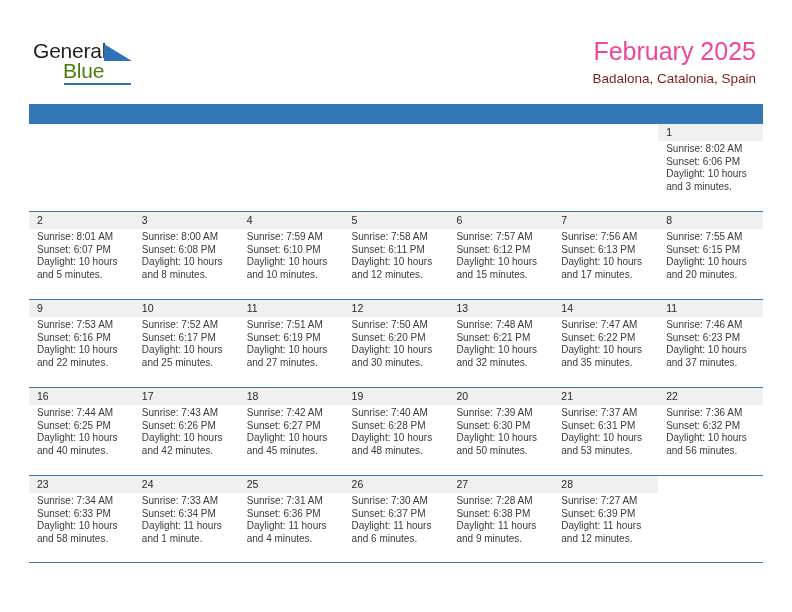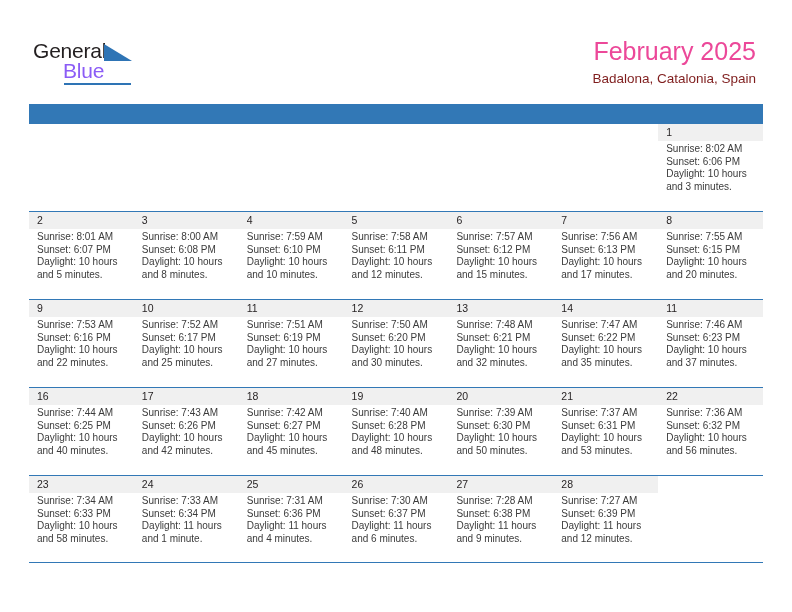--- a/index.html
+++ b/index.html
@@ -52,21 +52,21 @@
     width: 0;
     height: 0;
     border-left: 28px solid #2e74b5;
     border-top: 17px solid transparent;
   }
   .logo-blue {
     position: absolute;
     left: 30px;
     top: 20px;
     font-size: 21px;
-    color: #8b5cf6;
+    color: #4d7c0f;
     letter-spacing: -0.2px;
     font-family: "Liberation Sans", sans-serif;
   }
   .logo-underline {
     position: absolute;
     left: 31px;
     top: 44px;
     width: 67px;
     height: 1.5px;
     background: #2e74b5;

